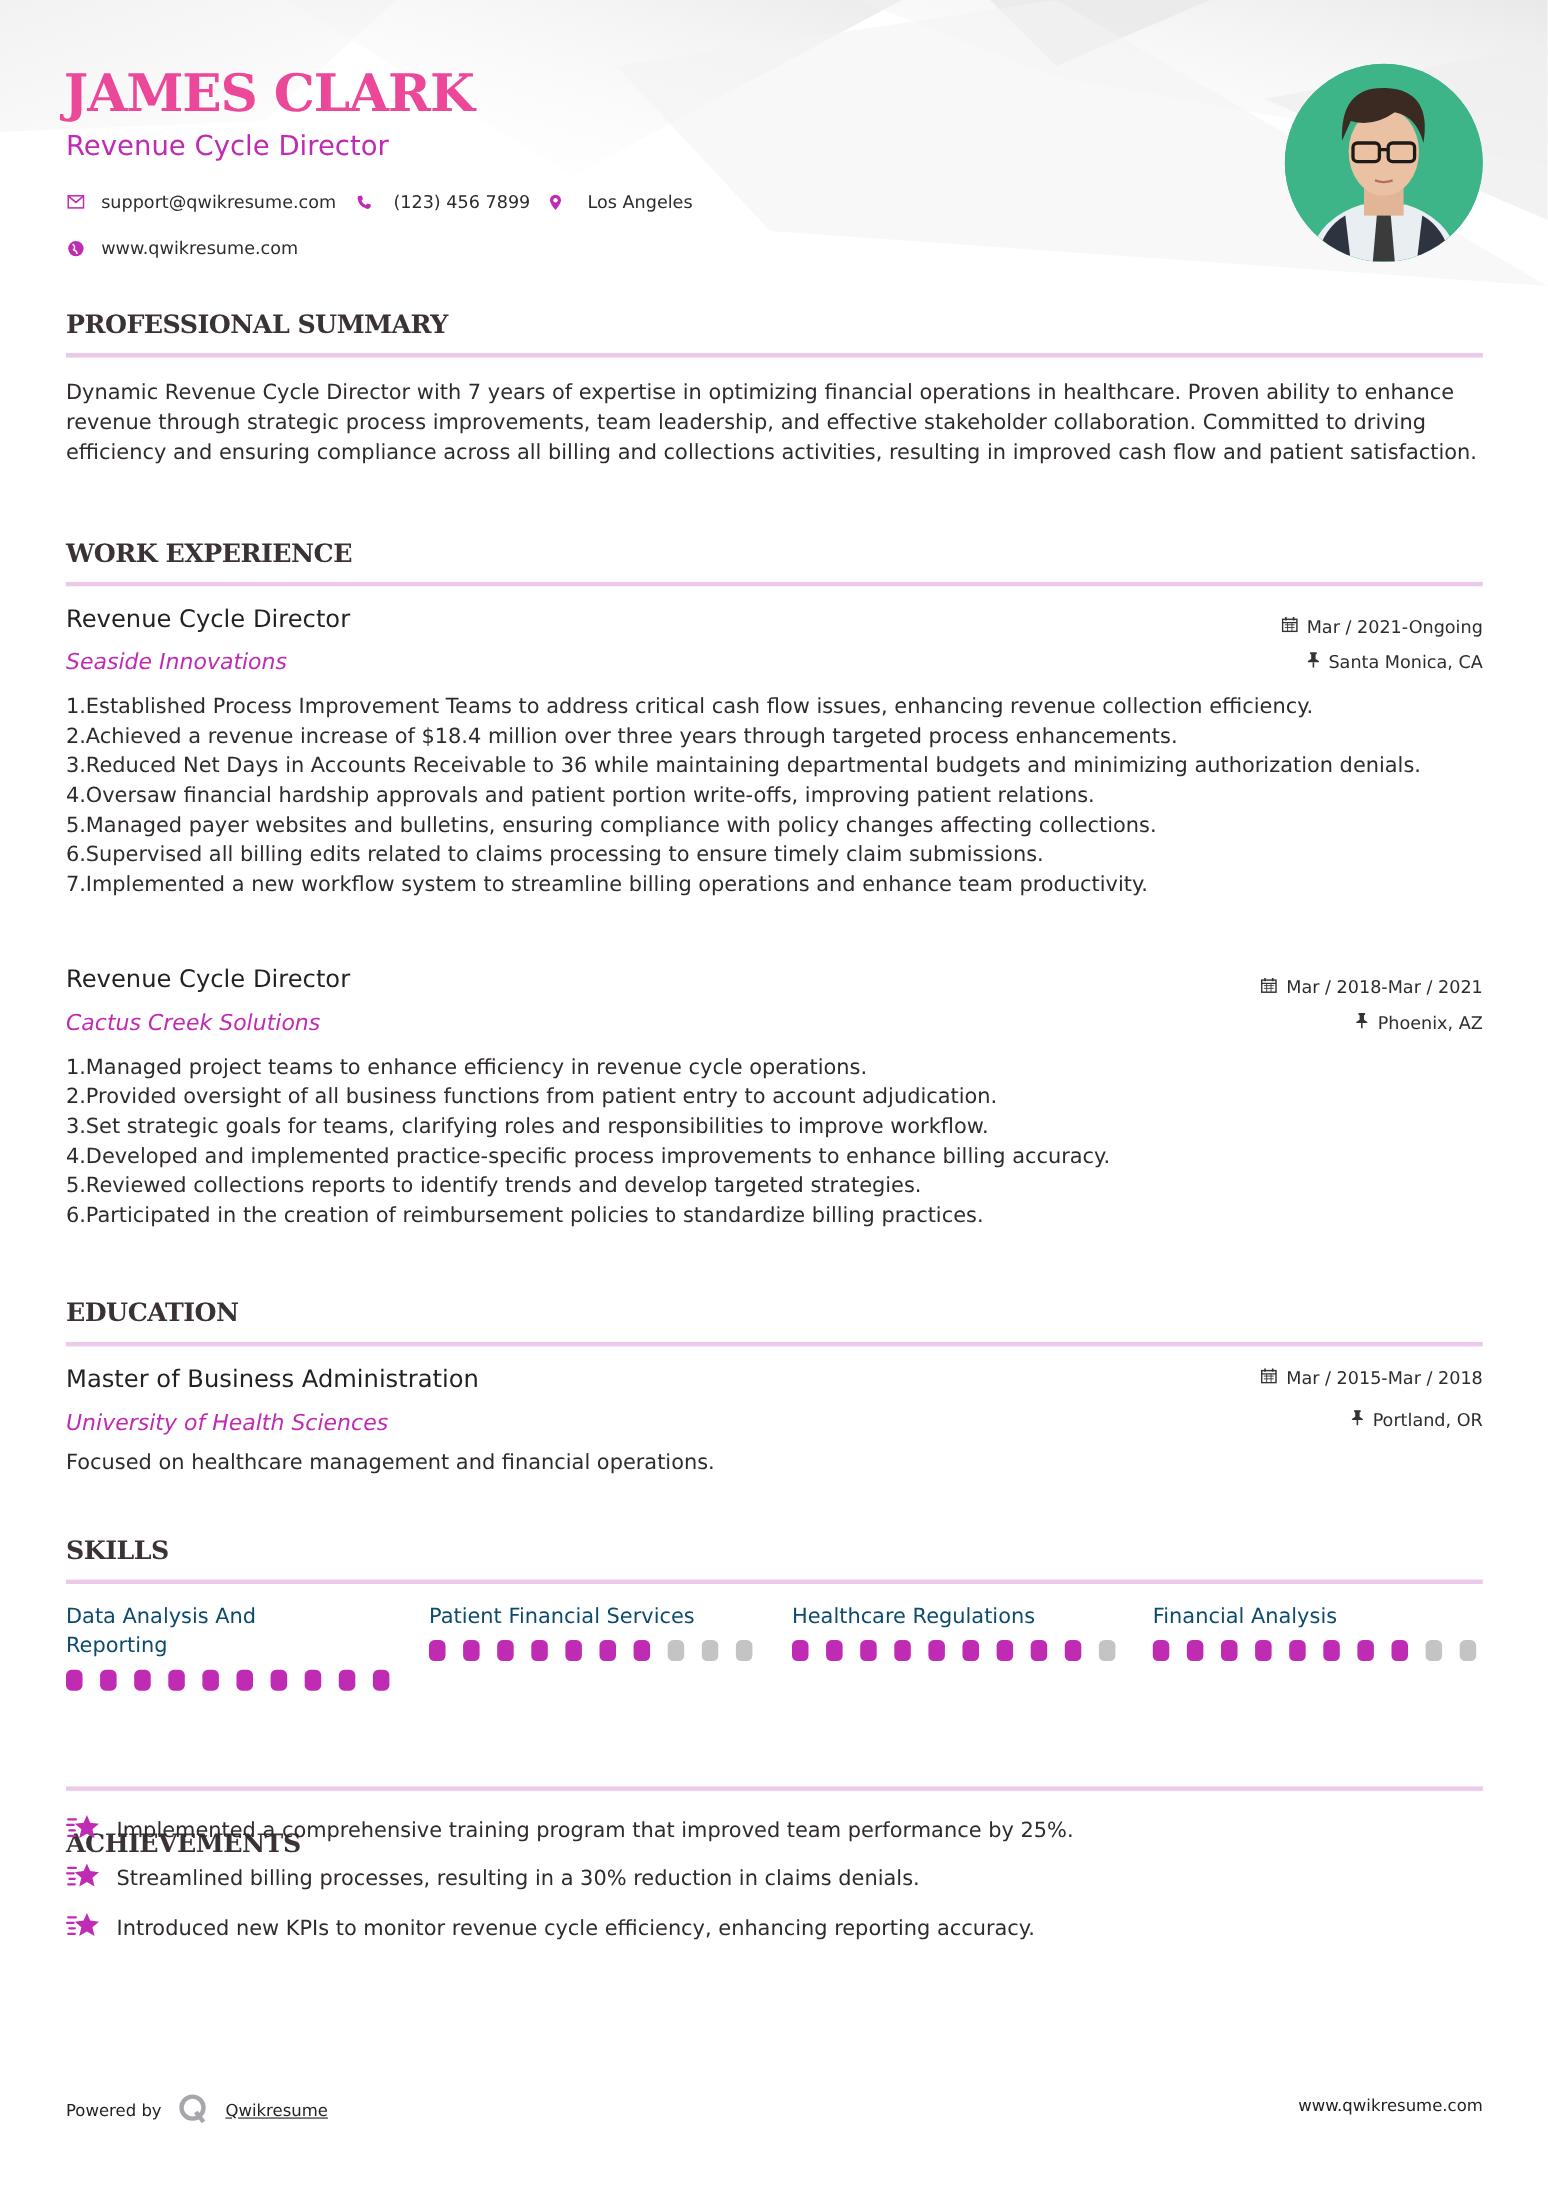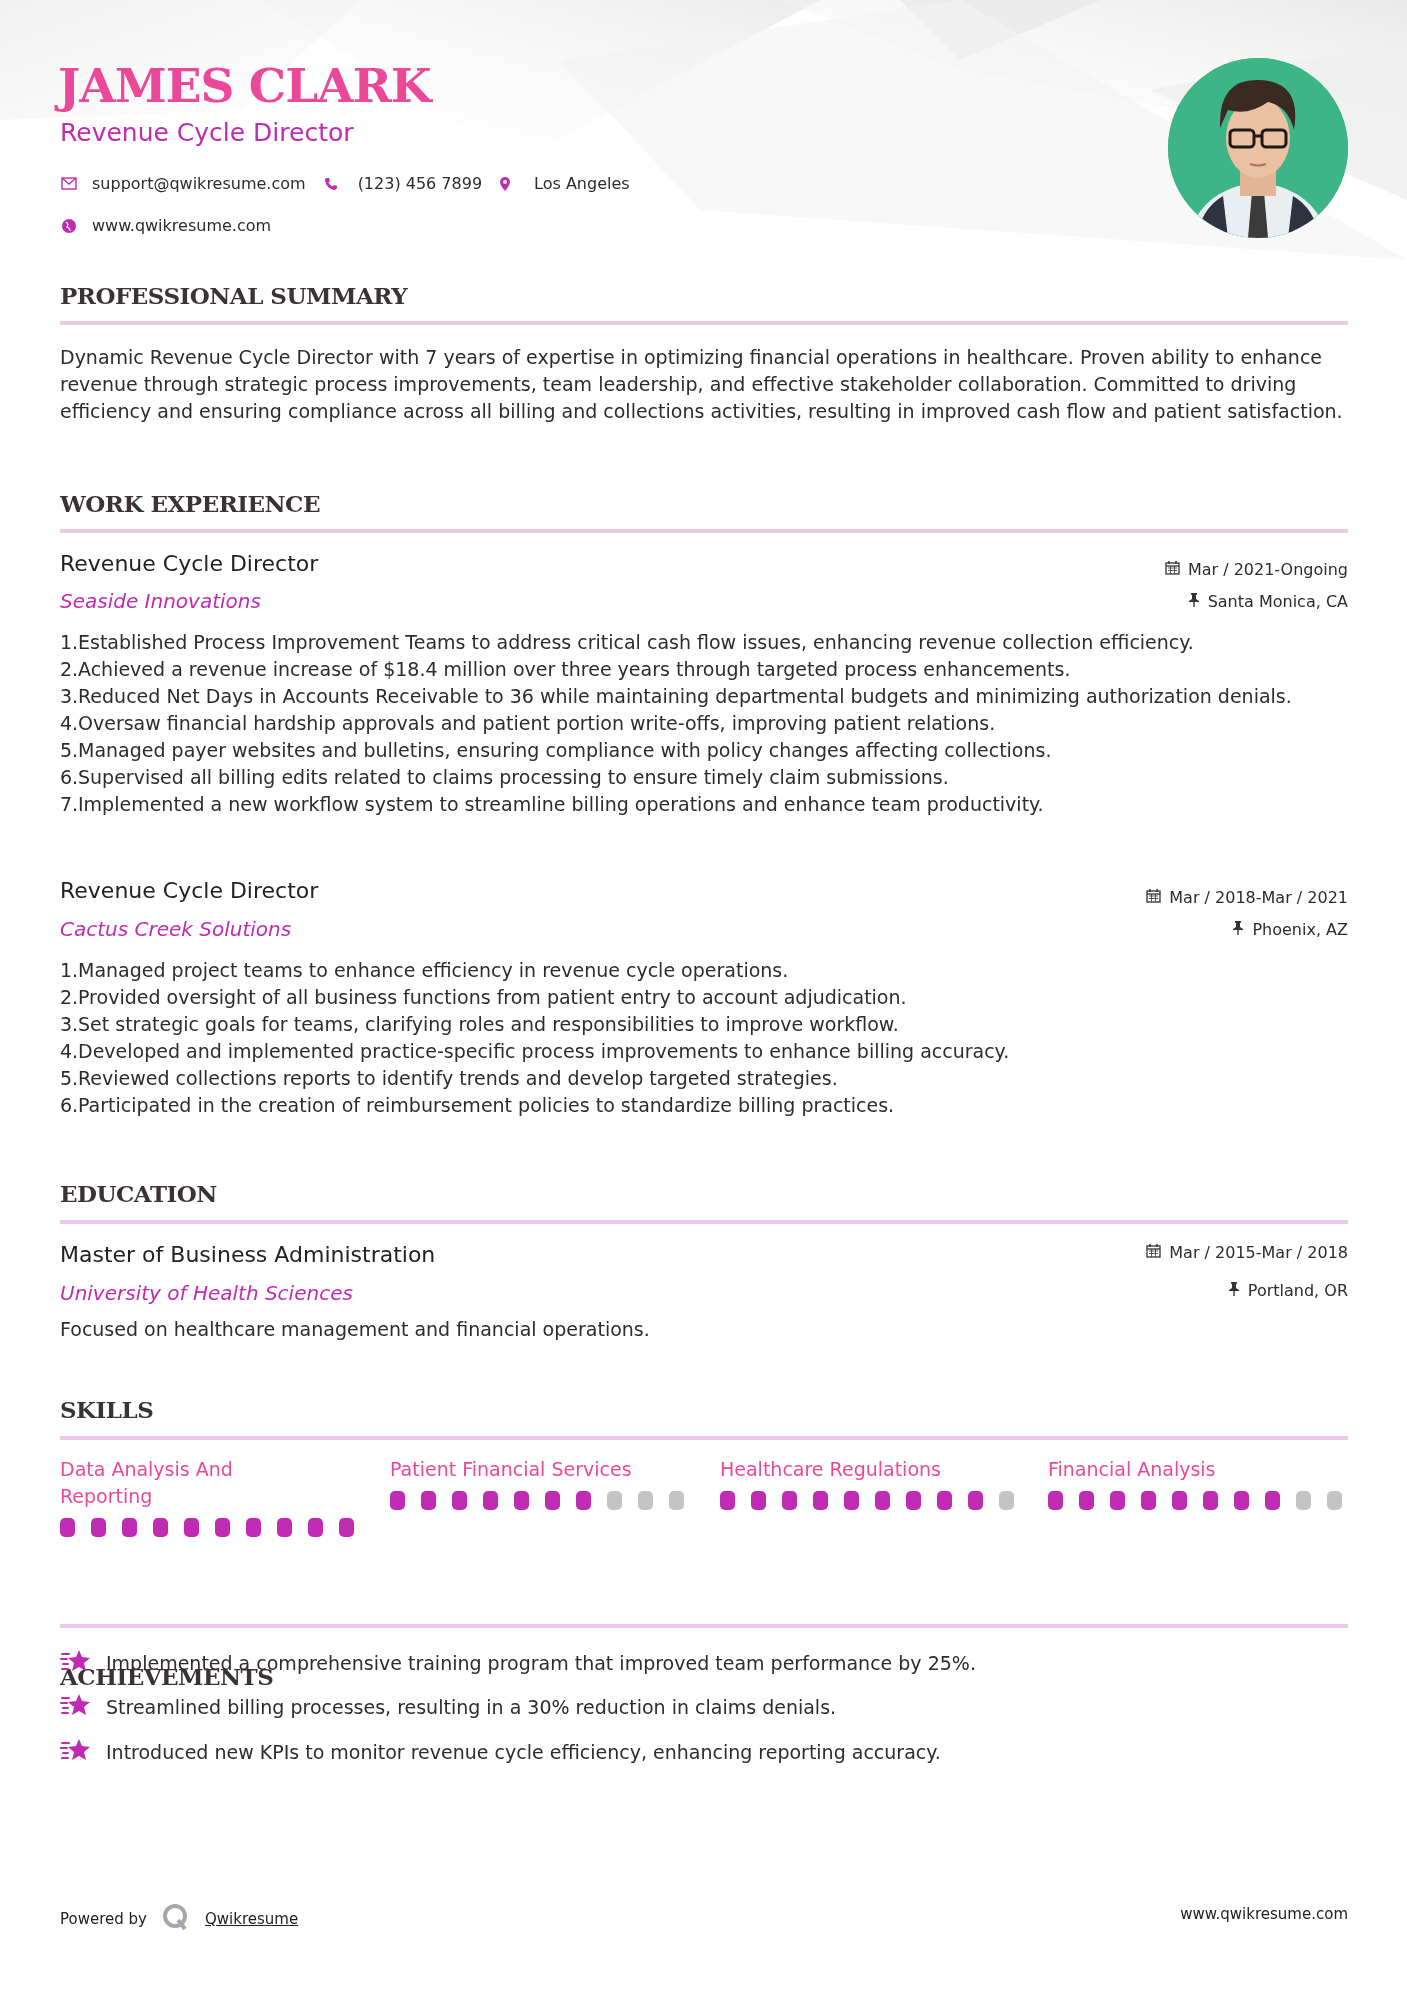--- a/index.html
+++ b/index.html
@@ -16,21 +16,21 @@
   .sec-h { left:60px; font-family:"DejaVu Serif", serif; font-weight:bold; font-size:23px; color:#3a3236; white-space:nowrap; letter-spacing:-0.5px;}
   .rule { left:60px; width:1288px; height:4px; background:#ecc8ea; }
   .para { left:60px; width:1290px; font-size:19px; line-height:27px; color:#2e2a2e; }
   .job-title { left:60px; font-size:22px; color:#222; white-space:nowrap; }
   .company { left:60px; font-size:20px; color:#c02bb3; white-space:nowrap;font-style:italic; }
   .meta { right:59px; font-size:16px; color:#2e2a2e; white-space:nowrap; display:flex; align-items:flex-start; gap:8px; }
   .bullets { left:60px; width:1300px; font-size:19px; line-height:27px; margin:0; padding:0; list-style:none; }
   .bullets li { display:flex; }
   .bullets .num { display:inline-block; width:18px; flex:none; }
   .skill { width:300px; }
-  .skill-label { font-size:19px; line-height:27px; color:#ec4899; }
+  .skill-label { font-size:19px; line-height:27px; color:#0c4a6e; }
   .dots { display:flex; gap:16px; margin-top:8px; }
   .dot { width:15px; height:19px; border-radius:5px; background:#c02bb3; }
   .dot.off { background:#c4c4c4; }
   .ach { left:60px; display:flex; align-items:center; gap:14px; font-size:19px; white-space:nowrap; }
   .footer-l { left:60px; top:1902px; display:flex; align-items:center; gap:14px; font-size:15px; color:#222; }
   .footer-r { right:59px; top:1905px; font-size:15px; color:#222; }
   .q-logo { width:30px; height:30px; }
   .ql { text-decoration:underline; color:#222; }
 </style>
 </head>

